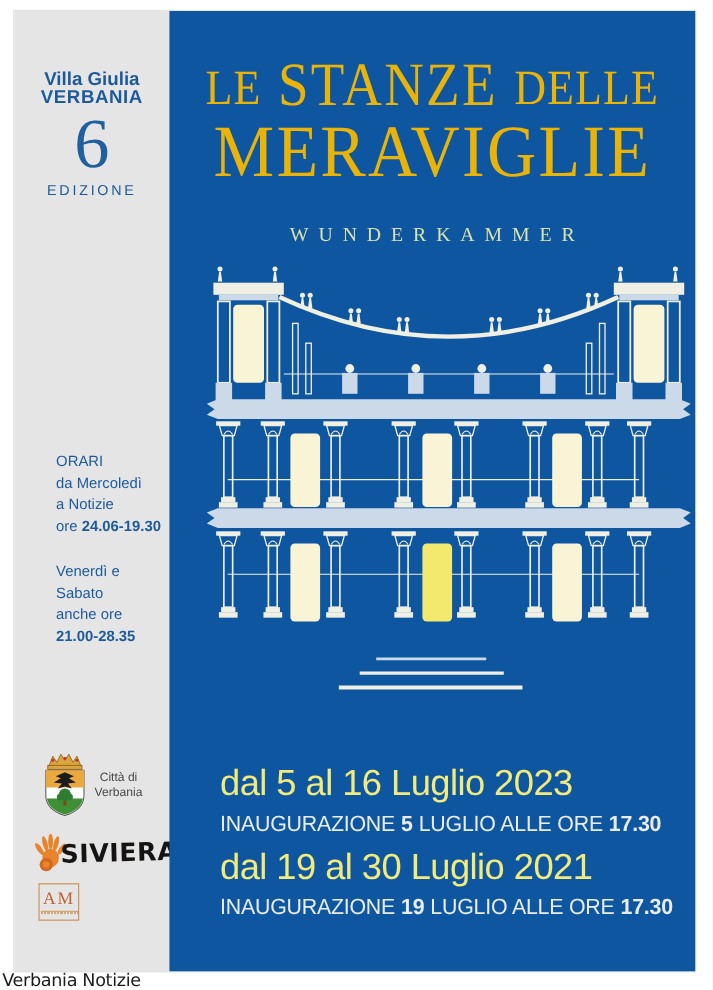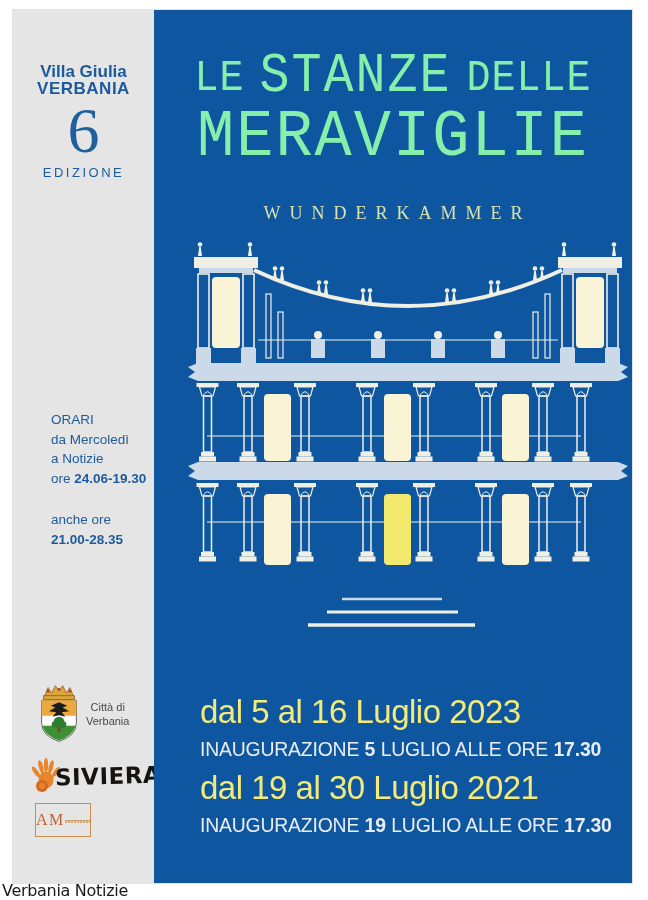--- a/index.html
+++ b/index.html
@@ -34,31 +34,31 @@
   .hours-a { top:400px; }
   .hours-b { top:500px; }
 
   .citylogo { position:absolute; left:25px; top:672px; width:110px; display:flex; align-items:center; }
   .citylabel { margin-left:6px; color:#4a4a4a; font-size:11px; line-height:14px;text-align:center; }
 
   .siviera { position:absolute; left:16px; top:746px; display:flex; align-items:center; }
   .siviera-text { font-family:"DejaVu Sans", sans-serif; font-weight:900; font-size:23px;
     color:#161412; letter-spacing:0.5px; transform:rotate(-1.5deg); margin-left:-8px; }
 
-  .amlogo { position:absolute; left:22px; top:793px; width:56px; height:34px;
-    border:1px solid #cb8d4a; display:flex; align-items:center; justify-content:center; }
+  .amlogo { position:absolute; left:22px; top:793px; width:37px; height:34px;
+    border:1px solid #cb8d4a; display:flex; flex-direction:column; align-items:center; justify-content:center; }
   .amlogo .am-text { font-family:"Liberation Serif", serif; font-size:16px; line-height:16px;
     color:#c0622f; letter-spacing:1.5px; }
   .amlogo .am-fineprint { width:34px; height:3px; margin-top:2px;
     border-top:1px solid #cb8d4a;
     background:repeating-linear-gradient(90deg,#d09a5e 0 2px, transparent 2px 3px); opacity:.8; }
 
   
   .title { position:absolute; top:41px; left:0; width:100%; text-align:center;
-    color:#86efac; font-family:Liberation Mono, monospace; }
+    color:#eab308; font-family:Liberation Serif, serif; }
   .title-l1 { display:flex; justify-content:center; align-items:baseline; gap:15px; }
   .title-l1 .sm { font-size:40px; line-height:40px; letter-spacing:1px; transform:scaleY(1.12); }
   .title-l1 .lg { font-size:50px; line-height:50px; letter-spacing:2px; transform:scaleY(1.12); }
   .title-l2 { margin-top:5px; font-size:62px; line-height:64px; letter-spacing:2px; transform:scaleY(1.08); }
   .subtitle { position:absolute; top:193px; left:0; width:100%; text-align:center;
     color:#dbe2ac; font-family:"Liberation Serif", serif; font-size:18px;
     letter-spacing:9px; text-indent:9px; }
 
   .facade { position:absolute; left:34px; top:228px; }
 
@@ -90,20 +90,21 @@
     <div class="edition-lab">EDIZIONE</div>
 
     <div class="hours hours-a">
       <div>ORARI</div>
       <div>da Mercoledì</div>
       <div>a Notizie</div>
       <div><span>ore </span><b>24.06-19.30</b></div>
     </div>
 
     <div class="hours hours-b">
+      <div>Venerdì e Sabato</div>
       <div>anche ore</div>
       <div><b>21.00-28.35</b></div>
     </div>
 
     <div class="citylogo">
       <svg width="42" height="64" viewBox="0 0 46 68">
 
         <polygon points="7,15 11,5 15,11 19,3 23,9 27,3 31,11 35,5 39,15" fill="#d9a53c" stroke="#8a5a1a" stroke-width="0.8"></polygon>
         <circle cx="11" cy="9" r="1.5" fill="#c0392b"></circle>
         <circle cx="23" cy="7" r="1.6" fill="#c0392b"></circle>

